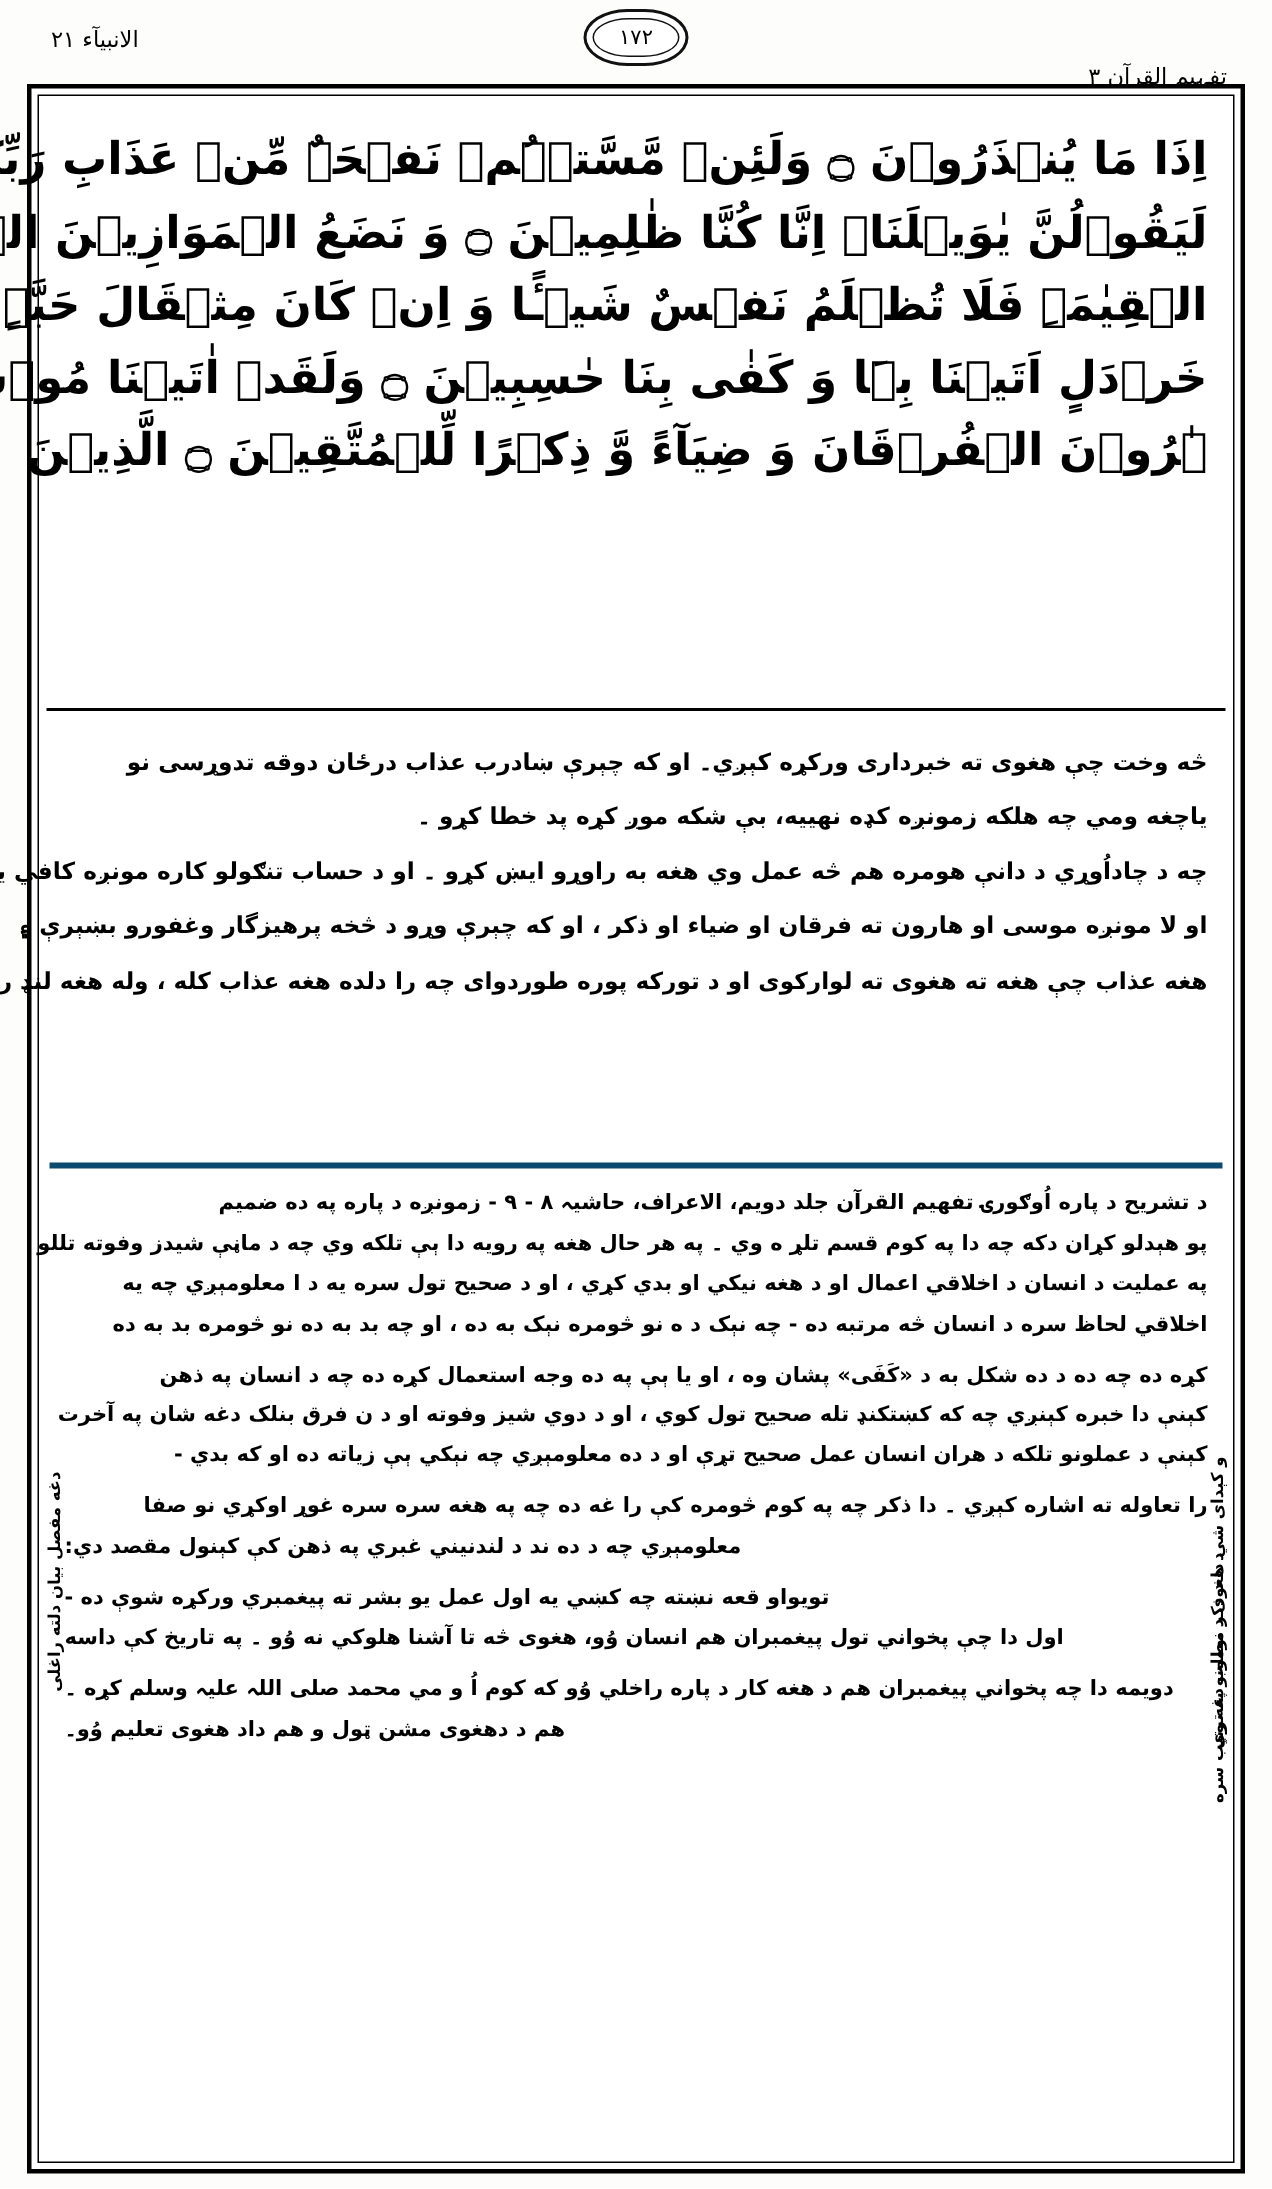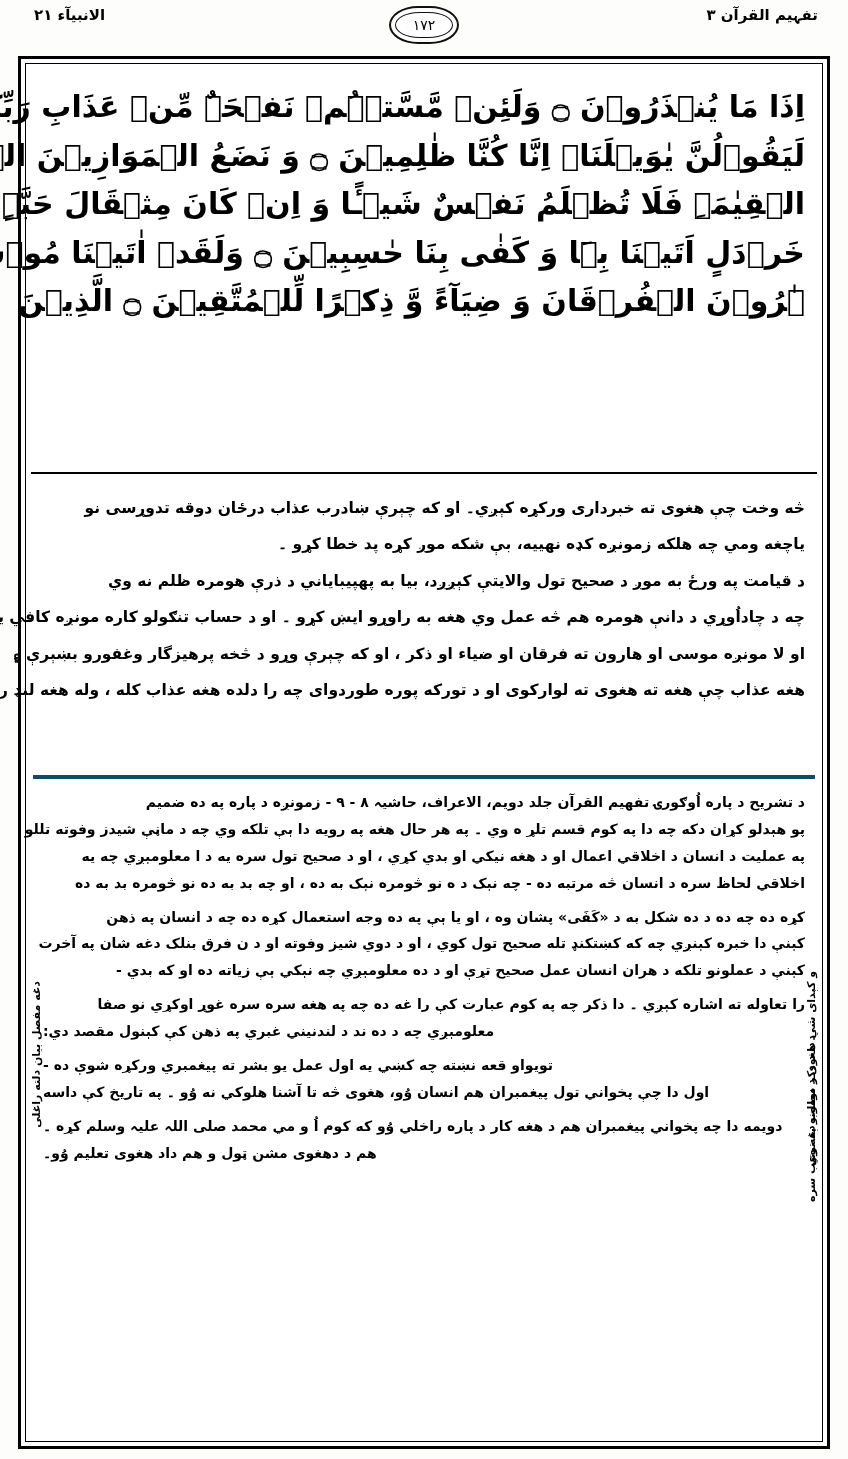--- a/index.html
+++ b/index.html
@@ -27,28 +27,27 @@
     position: absolute;
     top: 6px;
     left: 28px;
     right: 28px;
     height: 44px;
     direction: rtl;
   }
   .header-left,
   .header-right {
     position: absolute;
-    top: 0;
+    top: 11px;
     font-size: 15px;
     font-family: "DejaVu Sans", sans-serif;
     letter-spacing: 0.5px;
     white-space: nowrap;
-    font-weight: bold;
-  }
-  .header-right { right: 2px; }
+  }
+  .header-right { right: 2px; margin-top: 25px; }
   .header-left  { left: 6px; }
 
   .page-number-badge {
     position: absolute;
     left: 50%;
     top: 0;
     transform: translateX(-50%);
     width: 66px;
     height: 34px;
     border: 2px solid #111;
@@ -182,21 +181,20 @@
       <div class="quran-line">اِذَا مَا یُنۡذَرُوۡنَ ۝ وَلَئِنۡ مَّسَّتۡہُمۡ نَفۡحَۃٌ مِّنۡ عَذَابِ رَبِّکَ</div>
       <div class="quran-line">لَیَقُوۡلُنَّ یٰوَیۡلَنَاۤ اِنَّا کُنَّا ظٰلِمِیۡنَ ۝ وَ نَضَعُ الۡمَوَازِیۡنَ الۡقِسۡطَ لِیَوۡمِ</div>
       <div class="quran-line">الۡقِیٰمَۃِ فَلَا تُظۡلَمُ نَفۡسٌ شَیۡـًٔا وَ اِنۡ کَانَ مِثۡقَالَ حَبَّۃٍ مِّنۡ</div>
       <div class="quran-line">خَرۡدَلٍ اَتَیۡنَا بِہَا وَ کَفٰی بِنَا حٰسِبِیۡنَ ۝ وَلَقَدۡ اٰتَیۡنَا مُوۡسٰی وَ</div>
       <div class="quran-line">ہٰرُوۡنَ الۡفُرۡقَانَ وَ ضِیَآءً وَّ ذِکۡرًا لِّلۡمُتَّقِیۡنَ ۝ الَّذِیۡنَ</div>
     </div>
 
     <div class="translation-block">
       <div class="trans-line">څه وخت چې هغوی ته خبرداری ورکړه کېږي۔ او که چېرې ښادرب عذاب درځان دوقه تدوړسی نو</div>
       <div class="trans-line">یاچغه ومي چه هلکه زمونږه کډه نهییه، بې شکه موږ کړه پد خطا کړو ۔</div>
-      <div class="trans-line">د قیامت په ورځ به موږ د صحیح تول والایتې کېږږد، بیا به پهپیبایاني د ذرې هومره ظلم نه وي</div>
       <div class="trans-line">چه د چاداُوړي د دانې هومره هم څه عمل وي هغه به راوړو ايښ کړو ۔ او د حساب تنګولو کاره مونږه کافي یو</div>
       <div class="trans-line">او لا مونږه موسی او هارون ته فرقان او ضیاء او ذکر ، او که چېرې وړو د څخه پرهيزگار وغفورو بښېرې ۽</div>
       <div class="trans-line">هغه عذاب چې هغه ته هغوی ته لوارکوی او د تورکه پوره طوردوای چه را دلده هغه عذاب کله ، وله هغه لنډ رارېځ</div>
     </div>
 
     <div class="notes-block">
 
       <div class="note-para">
         <div class="note-line">د تشریح د پاره اُوګورۍ تفهیم القرآن جلد دویم، الاعراف، حاشیہ ۸ - ۹ - زمونږه د پاره په ده ضمیم</div>
         <div class="note-line">پو هېدلو کړان دکه چه دا په کوم قسم تلړ ه وي ۔ په هر حال هغه په رویه دا ېې تلکه وي چه د ماڼې شیدز وفوته تللو</div>
@@ -204,21 +202,21 @@
         <div class="note-line">اخلاقي لحاظ سره د انسان څه مرتبه ده - چه نېک د ه نو څومره نېک به ده ، او چه بد به ده نو څومره بد به ده</div>
       </div>
 
       <div class="note-para">
         <div class="note-line">کړه ده چه ده د ده شکل به د «کَفَی» پشان وه ، او یا ېې په ده وجه استعمال کړه ده چه د انسان په ذهن</div>
         <div class="note-line">کېنې دا خبره کېنږي چه که کښتکنډ تله صحیح تول کوي ، او د دوي شیز وفوته او د ن فرق بنلک دغه شان په آخرت</div>
         <div class="note-line">کېنې د عملونو تلکه د هران انسان عمل صحیح تړې او د ده معلومېږي چه نېکي ېې زیاته ده او که بدي -</div>
       </div>
 
       <div class="note-para">
-        <div class="note-line">را تعاوله ته اشاره کېږي ۔ دا ذکر چه په کوم عبارت کې را غه ده چه په هغه سره سره غوړ اوکړي نو صفا</div>
+        <div class="note-line">را تعاوله ته اشاره کېږي ۔ دا ذکر چه په کوم څومره کې را غه ده چه په هغه سره سره غوړ اوکړي نو صفا</div>
         <div class="note-line center">معلومېږي چه د ده ند د لندنیني غبري په ذهن کې کېنول مقصد دي:</div>
       </div>
 
       <div class="note-para">
         <div class="note-line center">تویواو قعه نښته چه کښي یه اول عمل یو بشر ته پیغمبري ورکړه شوې ده -</div>
         <div class="note-line center">اول دا چې پخواني تول پیغمبران هم انسان وُو، هغوی څه تا آشنا هلوکي نه وُو ۔ په تاریخ کې داسه</div>
       </div>
 
       <div class="note-para">
         <div class="note-line center">دویمه دا چه پخواني پیغمبران هم د هغه کار د پاره راخلي وُو که کوم اُ و مي محمد صلی اللہ علیہ وسلم کړه ۔</div>

